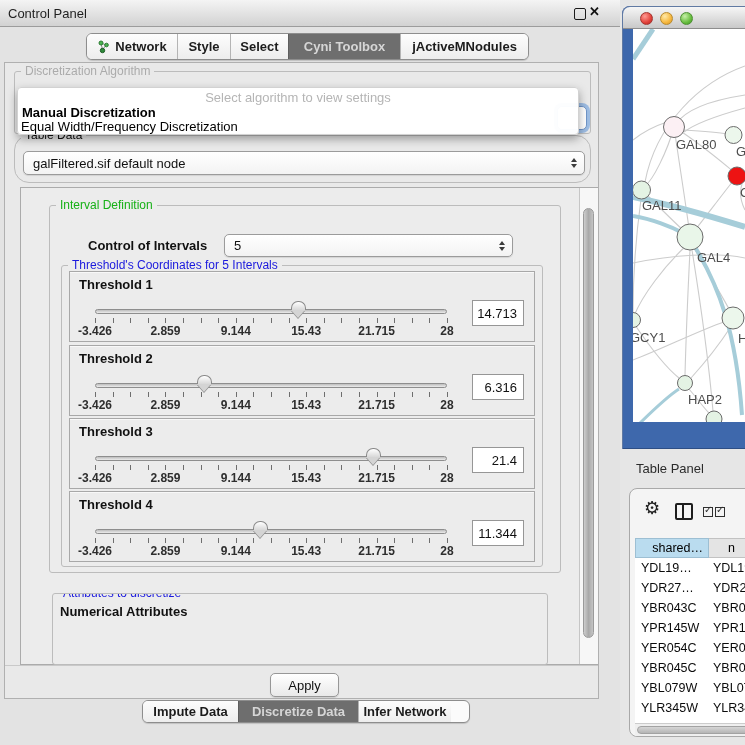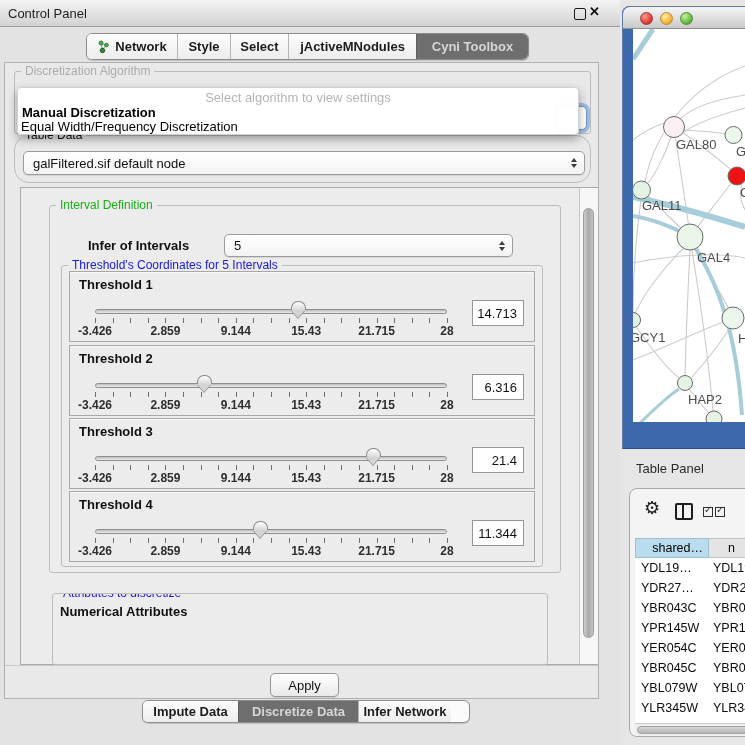--- a/index.html
+++ b/index.html
@@ -164,25 +164,25 @@
         </svg>
       </span>
       <span>Network</span>
     </div>
     <div class="tab" style="width: 53px;">
       <span>Style</span>
     </div>
     <div class="tab" style="width: 58px;">
       <span>Select</span>
     </div>
+    <div class="tab selected" style="width: 112px;">
+      <span>Cyni Toolbox</span>
+    </div>
     <div class="tab" style="width: 128px;">
       <span>jActiveMNodules</span>
-    </div>
-    <div class="tab selected" style="width: 112px;">
-      <span>Cyni Toolbox</span>
     </div>
   </div>
 
 <div id="outer-panel" class="abs">
 
   <div class="group" id="algo-group" style="left:9px;top:8px;width:577px;height:63px;">
     <span class="gtitle faded">Discretization Algorithm</span>
   </div>
 
   <div id="focus-combo"></div>
@@ -201,21 +201,21 @@
           <i class="arr-up"></i>
           <i class="arr-dn"></i>
         </span>
     </div>
   </div>
 
   <div id="big-panel">
 
     <div class="group" id="interval-group">
       <span class="gtitle green on-panel">Interval Definition</span>
-      <div id="noi-label">Infer of Intervals</div>
+      <div id="noi-label">Control of Intervals</div>
       <div class="combo" id="noi-combo">
         <span>5</span>
         <span class="arrows">
             <i class="arr-up"></i>
             <i class="arr-dn"></i>
           </span>
       </div>
       <div class="group" id="thresholds-group">
         <span class="gtitle blue on-panel">Threshold's Coordinates for 5 Intervals</span>
 

